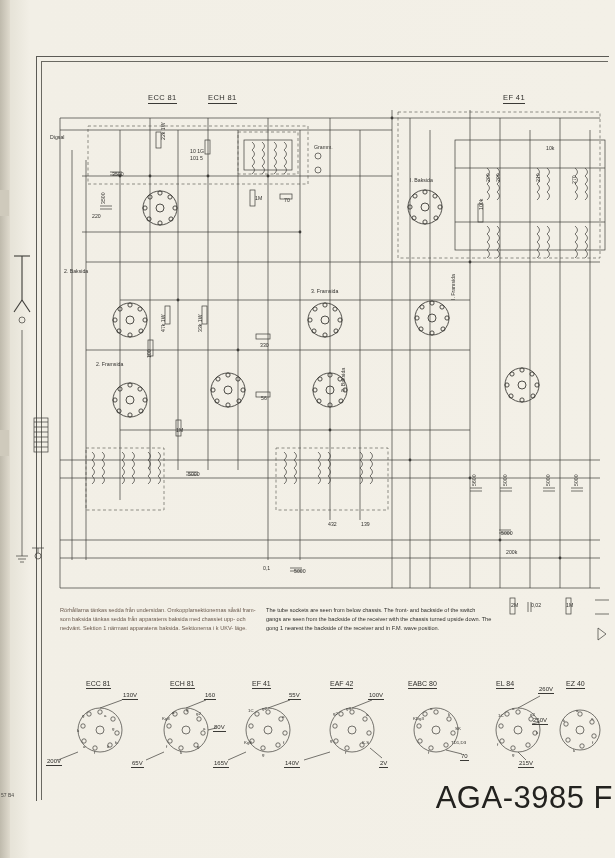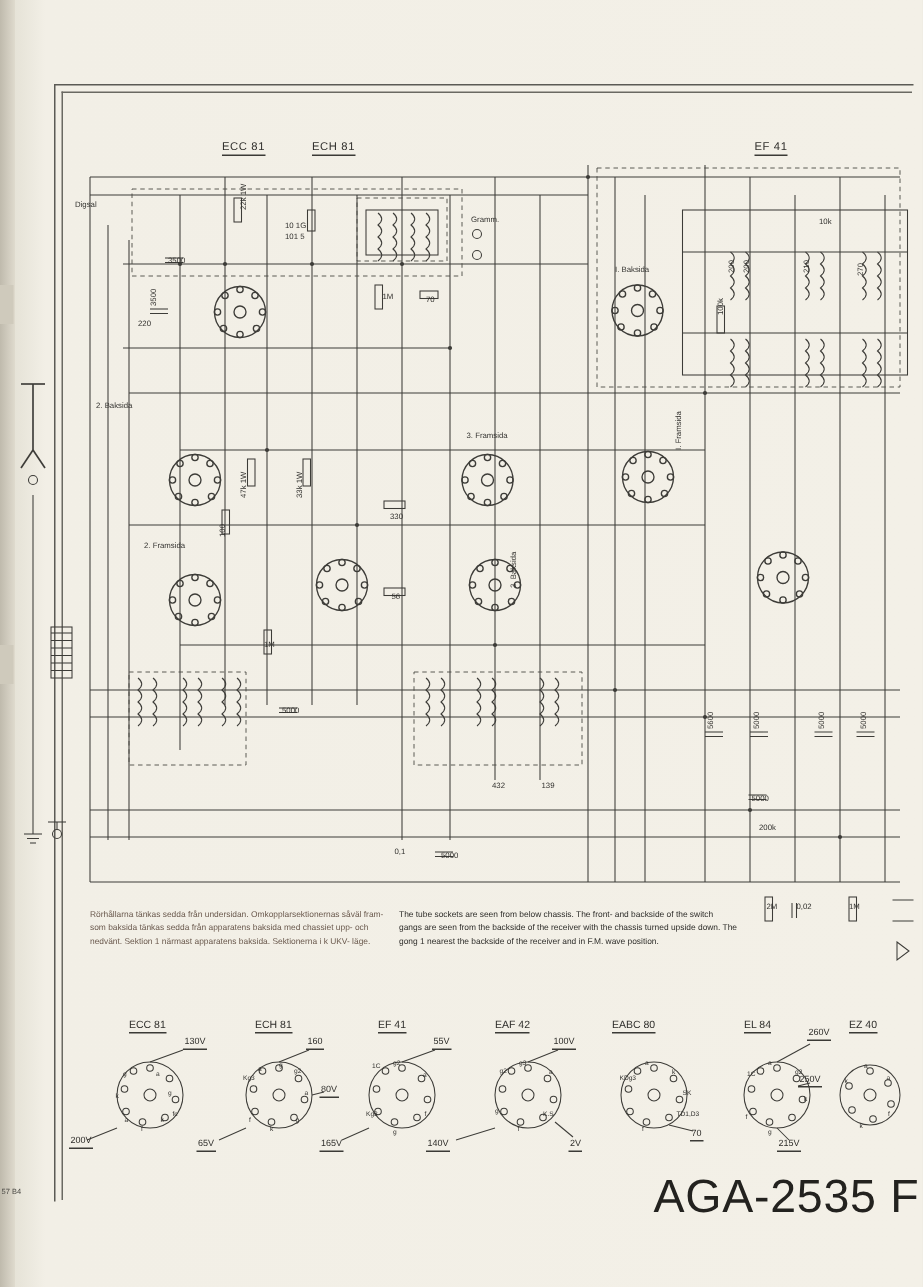--- a/index.html
+++ b/index.html
@@ -613,14 +613,14 @@
 <div class="pin" style="left:536px;top:730px;">k</div>
 <div class="pin" style="left:512px;top:752px;">g</div>
 <div class="pin" style="left:497px;top:742px;">f</div>
 
 <div class="pin" style="left:563px;top:718px;">k</div>
 <div class="pin" style="left:576px;top:708px;">a</div>
 <div class="pin" style="left:591px;top:716px;">a</div>
 <div class="pin" style="left:592px;top:740px;">f</div>
 <div class="pin" style="left:573px;top:748px;">k</div>
 
-<div class="title">AGA-2535 F</div>
+<div class="title">AGA-3985 F</div>
 <div class="corner-num">57 B4</div>
 
 </body></html>

